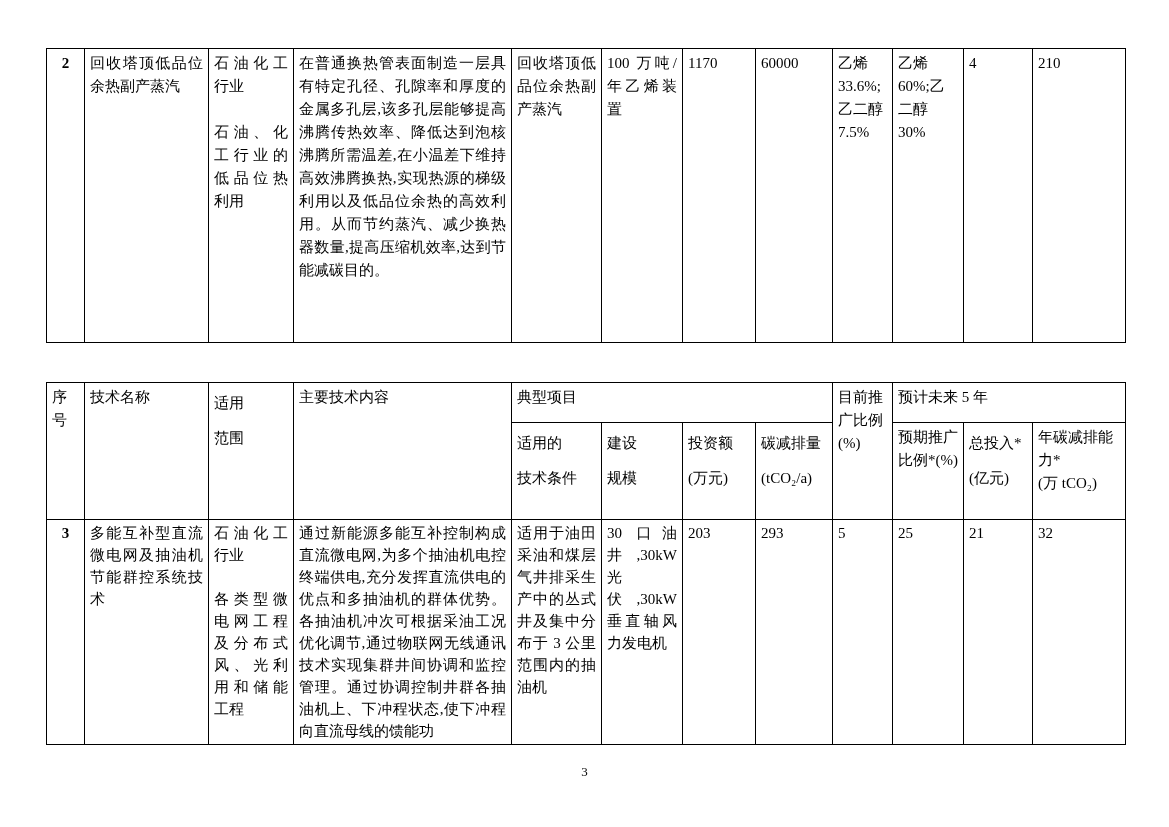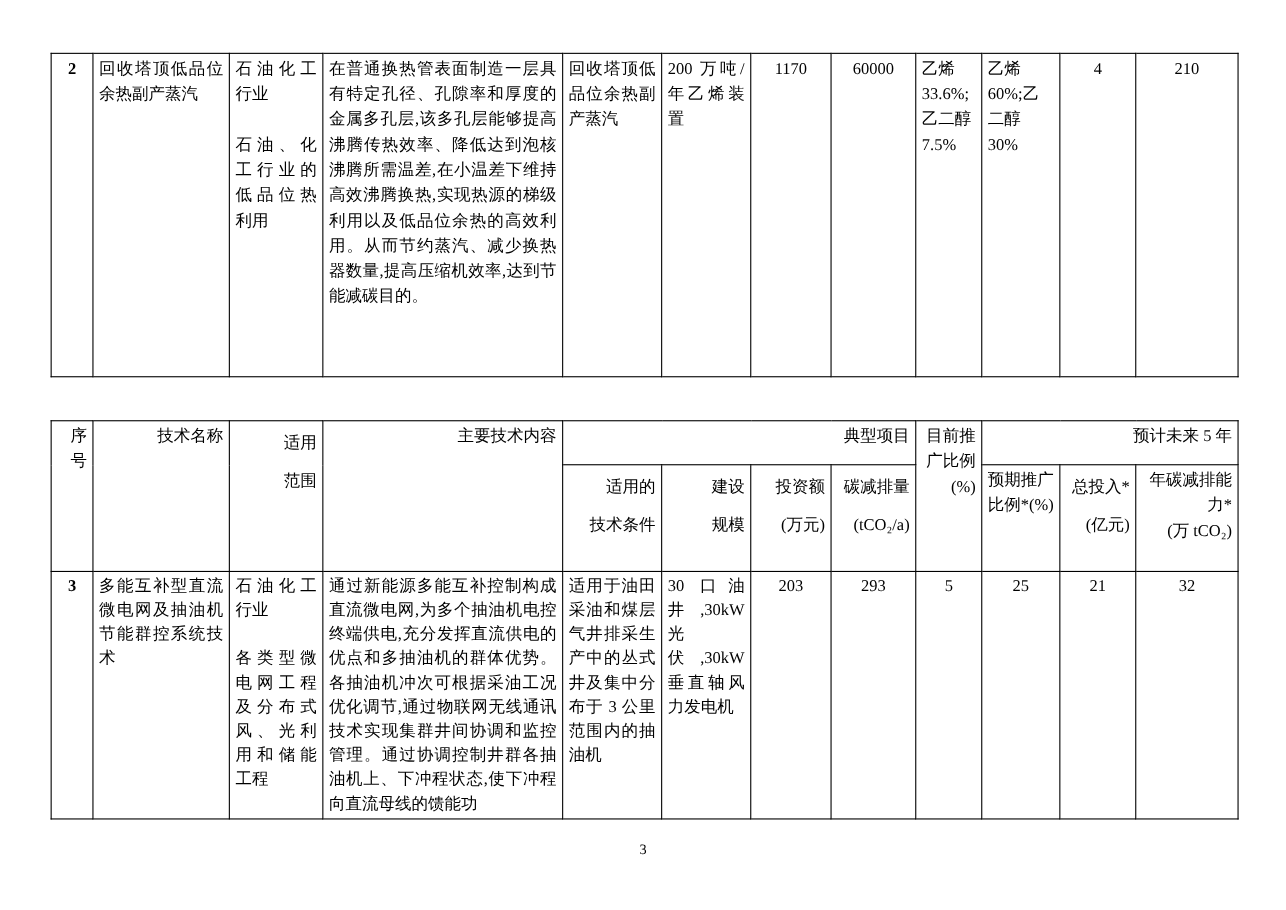--- a/index.html
+++ b/index.html
@@ -11,24 +11,24 @@
   }
   table.doc { position:absolute; border-collapse:collapse; table-layout:fixed; }
   table.doc td {
     border:1px solid #000000;
     font-size:15px; line-height:23px;
     padding:3px 5px; vertical-align:top;
     white-space:pre-line; overflow:hidden;
     overflow-wrap:break-word;
   }
   td.seq { font-weight:bold; text-align:center; vertical-align:middle; }
-  td.num { text-align:center; }
+  td.num { text-align:left; }
   td.ctr { text-align:left; }
   td.just { text-align:justify; }
-  td.hd { text-align:right; vertical-align:middle; line-height:24px; padding:2px 3px; }
+  td.hd { text-align:left; vertical-align:middle; line-height:24px; padding:2px 3px; }
   td.hd.sp { line-height:35px;margin-left:34px; }
   .toptable { left:46px; top:48px; width:1079px; }
   .toptable tr { height:294px; }
   .maintable { left:46px; top:382px; width:1079px; }
   .maintable tr.h1 { height:40px; }
   .maintable tr.h2 { height:97px; }
   .maintable tr.data { height:221px; }
   .maintable tr.data td { line-height:22px; padding:2px 5px; }
   .maintable tr.data td.seq { line-height:23px; }
   .note {
@@ -62,21 +62,21 @@
     </colgroup>
     <tbody>
         <tr>
       <td class="seq">2</td>
       <td class="just">回收塔顶低品位余热副产蒸汽</td>
       <td class="just">石油化工行业
 
 石油、化工行业的低品位热利用</td>
       <td class="just">在普通换热管表面制造一层具有特定孔径、孔隙率和厚度的金属多孔层,该多孔层能够提高沸腾传热效率、降低达到泡核沸腾所需温差,在小温差下维持高效沸腾换热,实现热源的梯级利用以及低品位余热的高效利用。从而节约蒸汽、减少换热器数量,提高压缩机效率,达到节能减碳目的。</td>
       <td class="just">回收塔顶低品位余热副产蒸汽</td>
-      <td class="just">200 万吨/年乙烯装置</td>
+      <td class="just">100 万吨/年乙烯装置</td>
       <td class="num">1170</td>
       <td class="num">60000</td>
       <td class="ctr">乙烯 33.6%;乙二醇 7.5%</td>
       <td class="ctr">乙烯 60%;乙二醇 30%</td>
       <td class="num">4</td>
       <td class="num">210</td>
     </tr>
   </tbody>
     </table>
 

